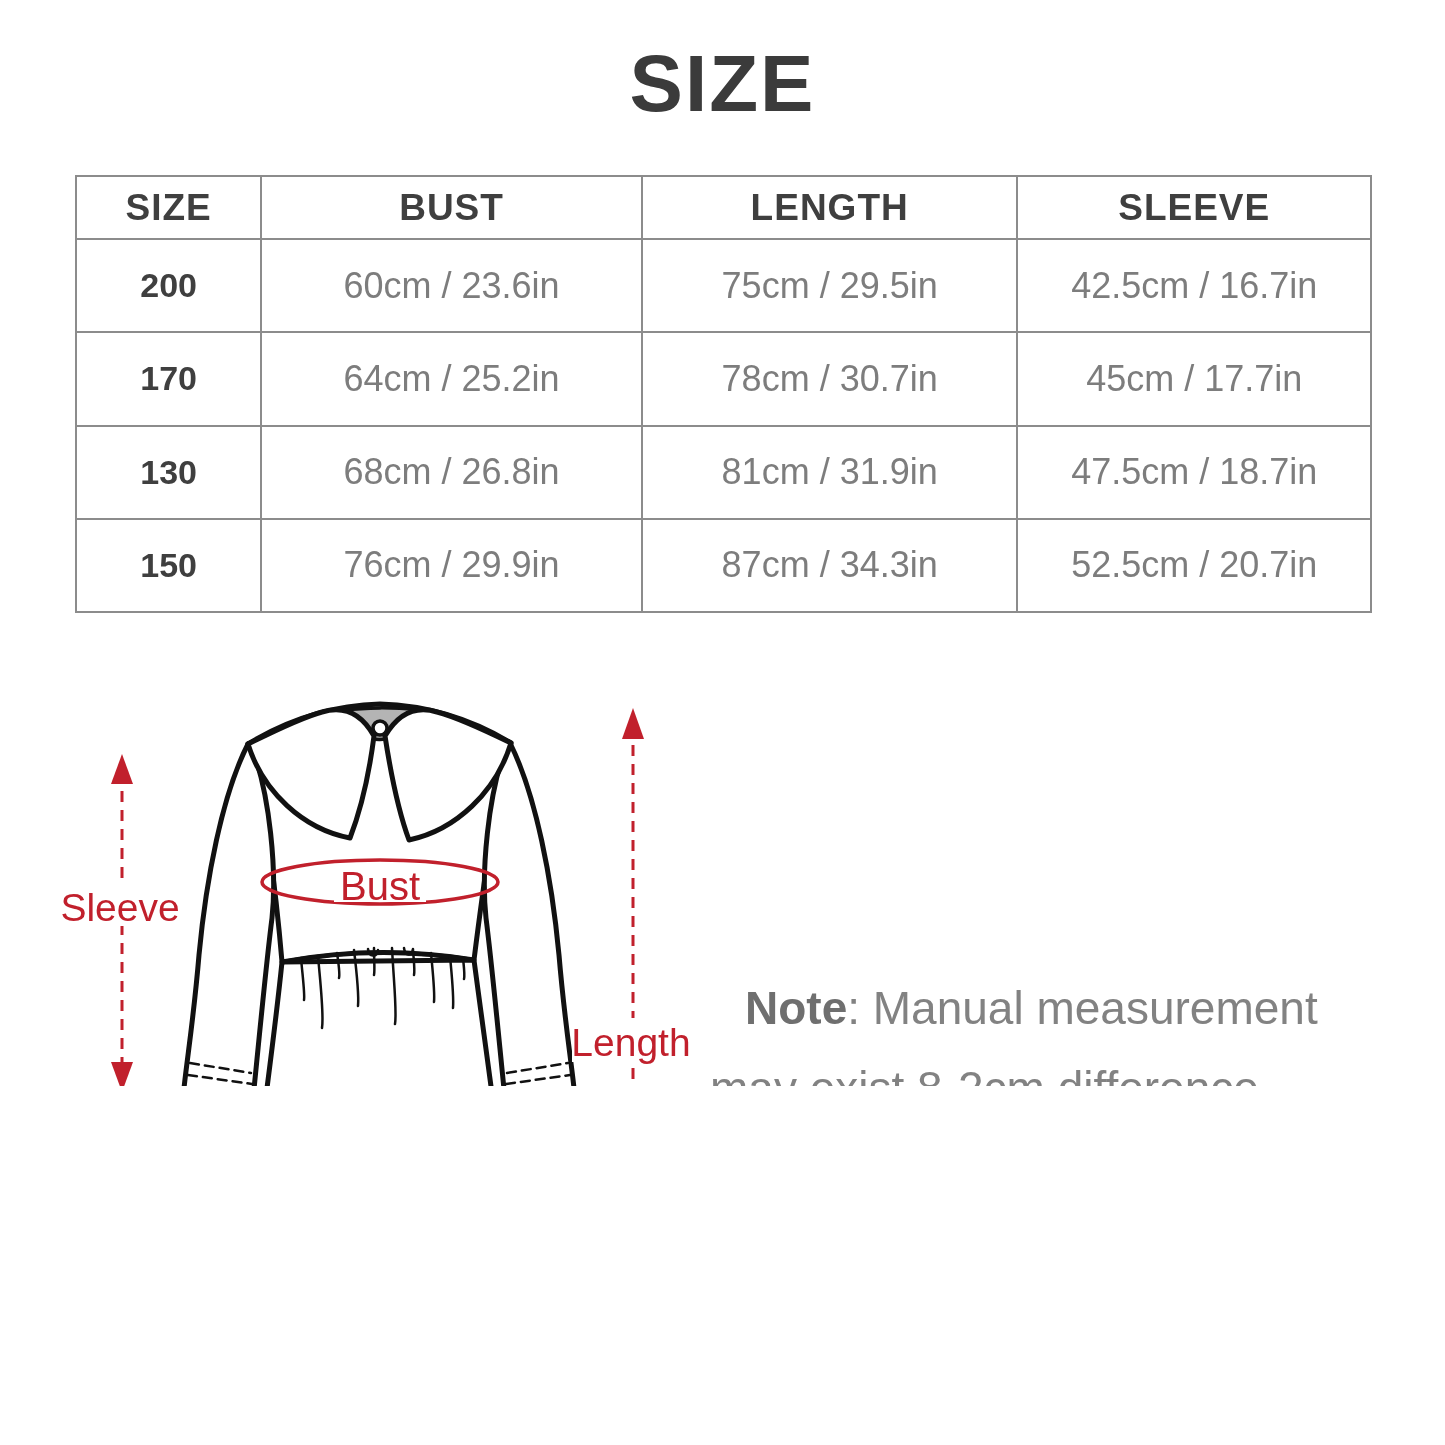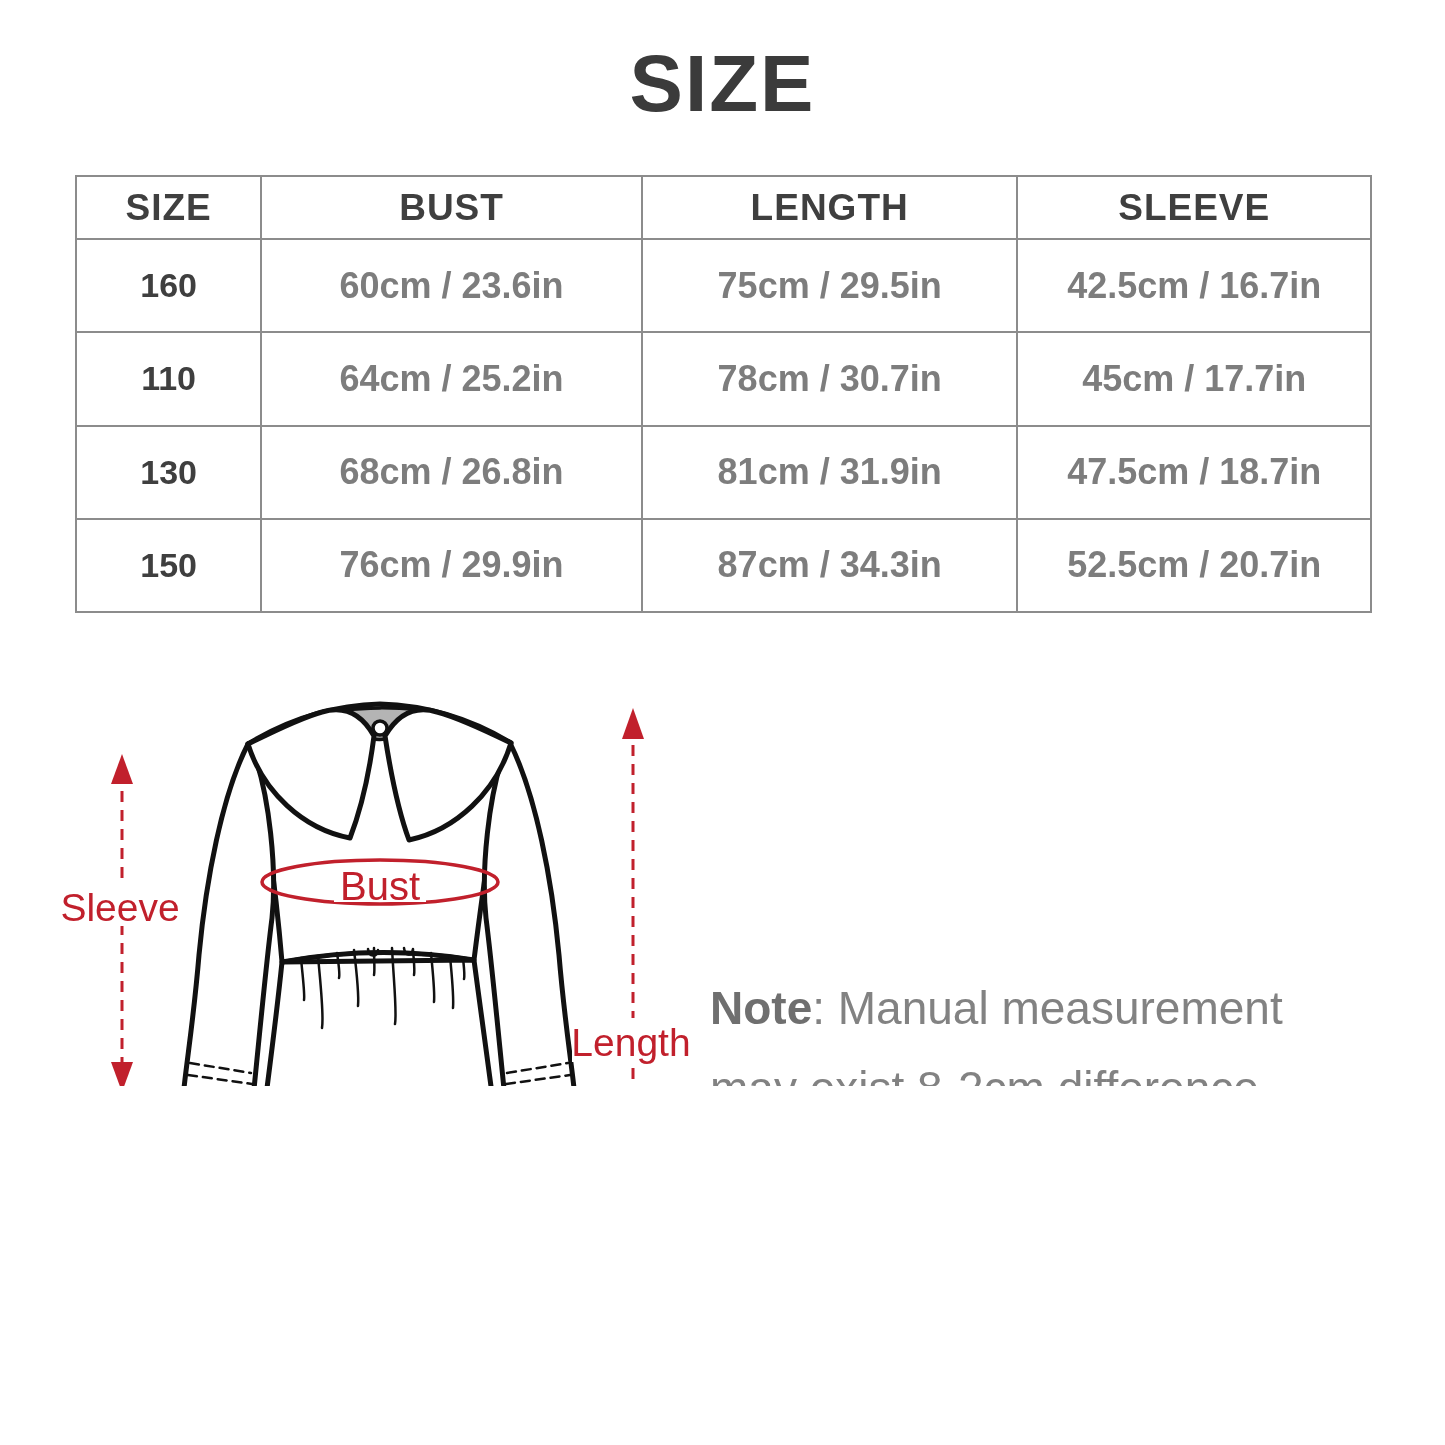--- a/index.html
+++ b/index.html
@@ -7,26 +7,26 @@
         font-family:"Liberation Sans",sans-serif;}
   .title{position:absolute;top:44px;left:0;width:100%;text-align:center;
          font-size:80px;font-weight:bold;color:#3b3b3b;letter-spacing:2px;line-height:1;}
   table.size-table{position:absolute;left:75px;top:175px;width:1297px;height:438px;
          border-collapse:collapse;table-layout:fixed;background:#fff;}
   table.size-table td,table.size-table th{border:2px solid #8c8c8c;text-align:center;
          vertical-align:middle;padding:0;}
   table.size-table{border:2px solid #6f6f6f;}
   th.hdr{height:61px;font-size:37px;font-weight:bold;color:#3f3f3f;letter-spacing:1px;}
   td.c-size{font-size:34px;font-weight:bold;color:#3f3f3f;height:62px;}
-  td.c-val{font-size:36px;font-weight:bold;color:#7d7d7d;height:62px;}
+  td.c-val{font-size:36px;font-weight:normal;color:#7d7d7d;height:62px;}
   .diagram-svg{position:absolute;left:0;top:680px;width:1445px;height:765px;}
   .diagram-svg text{font-family:"Liberation Sans",sans-serif;}
   .note{position:absolute;left:710px;top:968px;width:660px;
         font-size:46px;line-height:80px;color:#828282;}
-  .note .note-label{font-weight:bold;color:#6f6f6f;}
+  .note .note-label{font-weight:bold;color:#6f6f6f;margin-left:35px;}
 </style>
 </head>
 <body>
 
 <div class="page">
 
   <div class="title">SIZE</div>
 
   <table class="size-table">
     <colgroup>
@@ -39,28 +39,28 @@
       <tr>
         <th class="hdr">SIZE</th>
         <th class="hdr">BUST</th>
         <th class="hdr">LENGTH</th>
         <th class="hdr">SLEEVE</th>
       </tr>
     </thead>
     <tbody>
 
         <tr>
-          <td class="c-size">160</td>
+          <td class="c-size">200</td>
           <td class="c-val">60cm / 23.6in</td>
           <td class="c-val">75cm / 29.5in</td>
           <td class="c-val">42.5cm / 16.7in</td>
         </tr>
 
         <tr>
-          <td class="c-size">110</td>
+          <td class="c-size">170</td>
           <td class="c-val">64cm / 25.2in</td>
           <td class="c-val">78cm / 30.7in</td>
           <td class="c-val">45cm / 17.7in</td>
         </tr>
 
         <tr>
           <td class="c-size">130</td>
           <td class="c-val">68cm / 26.8in</td>
           <td class="c-val">81cm / 31.9in</td>
           <td class="c-val">47.5cm / 18.7in</td>

